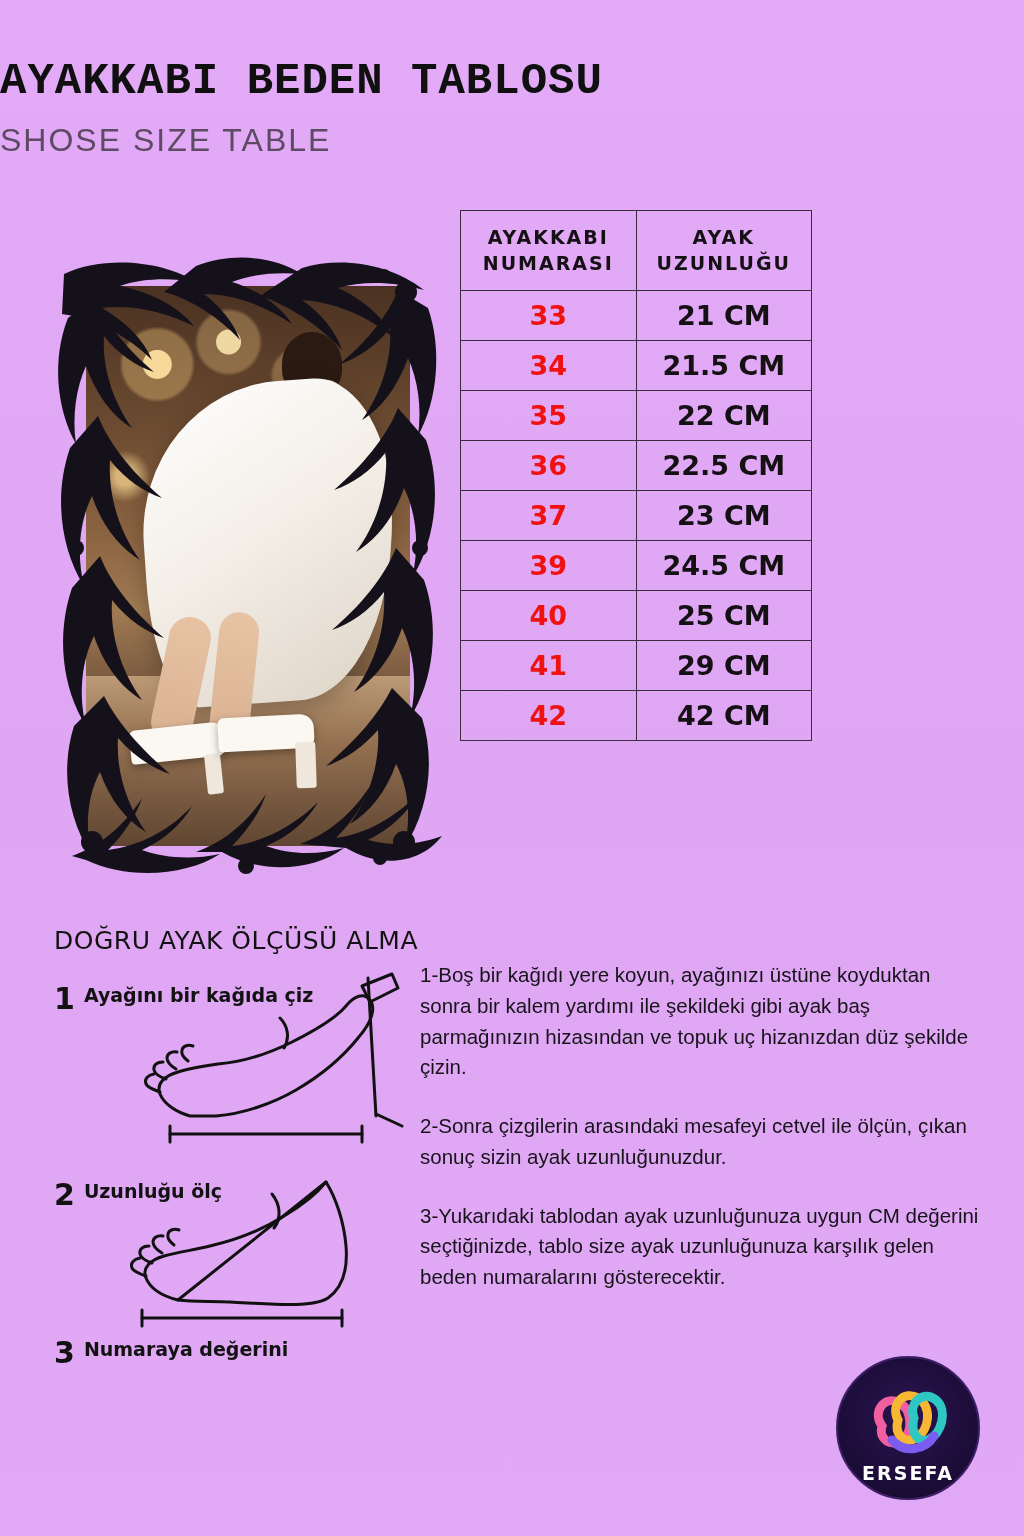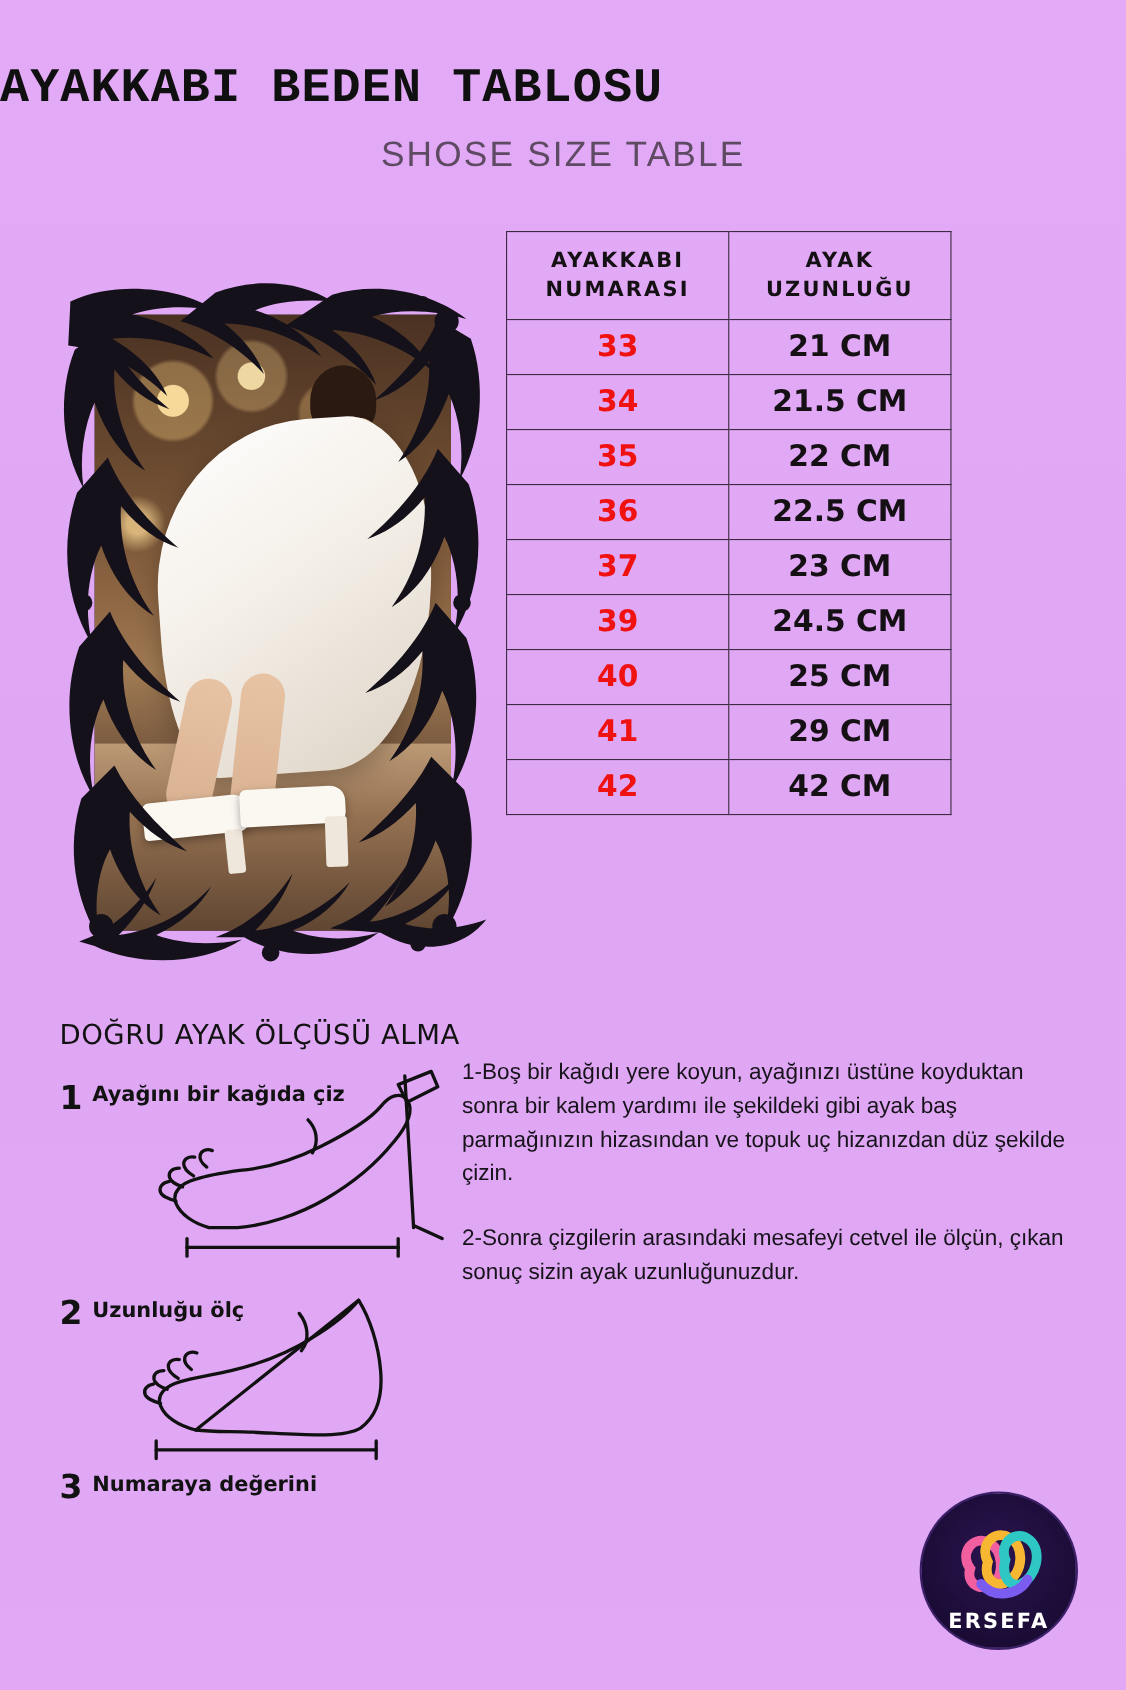--- a/index.html
+++ b/index.html
@@ -32,21 +32,21 @@
     letter-spacing: 1px;
     color: #101010;
     font-family: Liberation Mono, monospace;
     margin-top: 20px;
   }
   .subtitle {
     position: absolute;
     top: 122px;
     left: 0;
     width: 100%;
-    text-align: center;
+    text-align: left;
     font-size: 32px;
     letter-spacing: 2px;
     color: #5e4a63;
     font-family: "Liberation Sans", sans-serif;
   }
 
   
   .photo-wrap {
     position: absolute;
     left: 46px;
@@ -136,21 +136,21 @@
     position: absolute;
     inset: 0;
     pointer-events: none;
   }
 
   
   .table-wrap {
     position: absolute;
     left: 460px;
     top: 210px;
-    width: 405px;
+    width: 352px;
   }
   table.size-table {
     border-collapse: collapse;
     width: 100%;
     table-layout: fixed;
   }
   table.size-table th,
   table.size-table td {
     border: 1.5px solid #3a2b40;
     text-align: center;
@@ -397,20 +397,21 @@
       <path d="M160,26 C168,36 170,50 162,60"></path>
       <path d="M30,150 L230,150"></path>
       <path d="M30,142 L30,158"></path>
       <path d="M230,142 L230,158"></path>
     </g>
   </svg>
 
   <div class="paras">
     <p>1-Boş bir kağıdı yere koyun, ayağınızı üstüne koyduktan sonra bir kalem yardımı ile şekildeki gibi ayak baş parmağınızın hizasından ve topuk uç hizanızdan düz şekilde çizin.</p>
     <p>2-Sonra çizgilerin arasındaki mesafeyi cetvel ile ölçün, çıkan sonuç sizin ayak uzunluğunuzdur.</p>
+    <p>3-Yukarıdaki tablodan ayak uzunluğunuza uygun CM değerini seçtiğinizde, tablo size ayak uzunluğunuza karşılık gelen beden numaralarını gösterecektir.</p>
   </div>
 
   <div class="logo">
     <svg width="140" height="140" viewBox="0 0 140 140">
       <g fill="none" stroke-width="9" stroke-linecap="round">
         <path d="M44,68 C34,54 46,38 60,44 C74,50 76,74 64,82 C52,90 40,80 44,68 Z" stroke="#f25fa0"></path>
         <path d="M60,62 C52,46 66,32 80,40 C94,48 92,72 78,80 C66,87 56,76 60,62 Z" stroke="#f7b733"></path>
         <path d="M76,60 C70,44 86,32 98,42 C110,52 104,76 90,82 C80,86 72,74 76,60 Z" stroke="#2fc7c4"></path>
         <path d="M54,82 C66,96 88,92 96,78" stroke="#7b5cf0"></path>
       </g>

